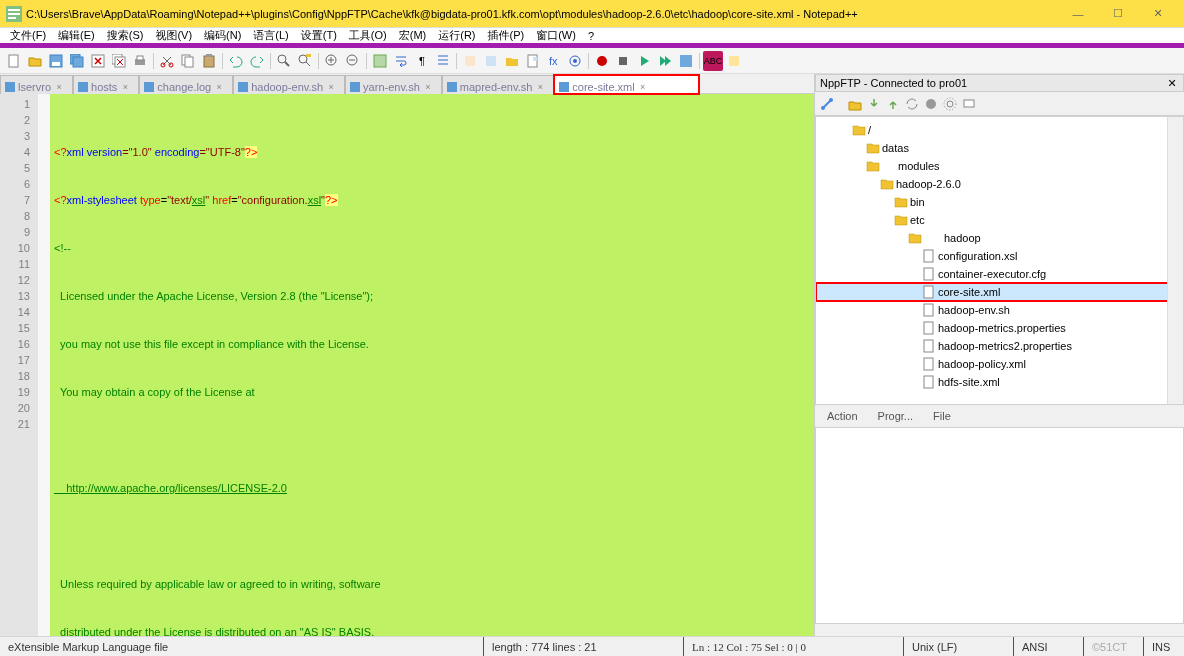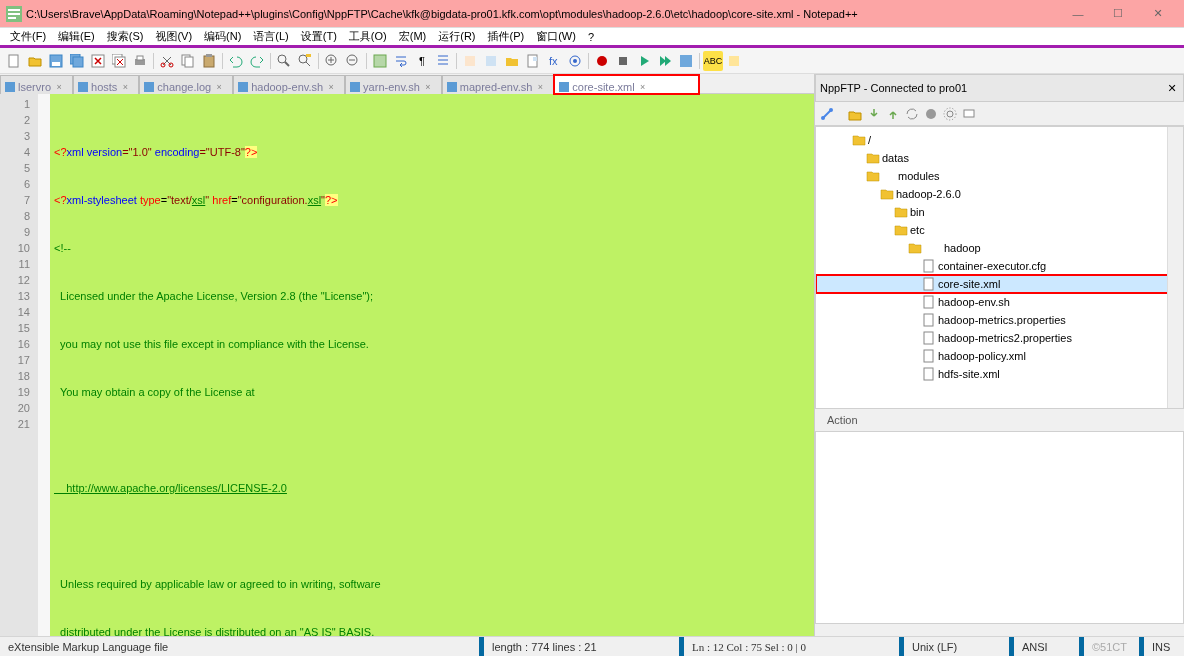--- a/index.html
+++ b/index.html
@@ -1,56 +1,56 @@
 <!DOCTYPE html>
 <html><head>
 <meta charset="utf-8">
 <style>
 * { margin:0; padding:0; box-sizing:border-box; font-family:"Microsoft YaHei","Segoe UI",Tahoma,sans-serif; font-size:11px; }
 body { background:#f0f0f0; width:1184px; height:656px; overflow:hidden; display:flex; flex-direction:column; }
-.titlebar { height:28px; background:#fca5a5; border-bottom:1px solid #ddd; display:flex; align-items:center; padding:0 6px; }
+.titlebar { height:28px; background:#fde047; border-bottom:1px solid #ddd; display:flex; align-items:center; padding:0 6px; }
 .titlebar .icon { width:16px; height:16px; margin-right:4px; }
 .titlebar .spacer { flex:1; }
 .winbtn { width:40px; height:26px; display:flex; align-items:center; justify-content:center; color:#666; }
-.menubar { height:20px; background:#fff; display:flex; align-items:center; padding:0 4px; border-bottom:3px solid #a21caf;}
+.menubar { height:20px; background:#fff; display:flex; align-items:center; padding:0 4px; border-bottom:5px solid #a21caf;}
 .menubar span { padding:2px 6px; cursor:default;}
 .toolbar { height:26px; background:#f5f5f5; display:flex; align-items:center; padding:2px 4px; gap:1px; border-bottom:1px solid #ddd;}
 .tbtn { width:20px; height:20px; display:flex; align-items:center; justify-content:center; border:1px solid transparent; border-radius:2px; }
 .tsep { width:1px; height:16px; background:#ccc; margin:0 2px; }
 .main { flex:1; display:flex; min-height:0; }
 .editor-pane { flex:1; display:flex; flex-direction:column; background:#bef264; min-width:0;}
 .tabs { height:20px; background:#f0f0f0; display:flex; border-bottom:1px solid #ccc; padding-top:1px;}
 .tab { height:19px; padding:3px 8px 0 4px; background:#e4e4e4; border:1px solid #bbb; border-bottom:none; margin-right:0px; display:flex; align-items:center; gap:3px; color:#7b7b9b; font-family:monospace; font-size:10.5px;}
 .tab.active { background:#fff; }
 .tab .ticon { width:10px; height:10px; background:#5b9bd5; }
 .tab .close { width:10px; height:10px; display:flex; align-items:center; justify-content:center; color:#888; font-size:9px;}
 .editor { flex:1; display:flex; position:relative; overflow:hidden;}
 .gutter { width:38px; background:#e4e4e4; text-align:right; padding:2px 8px 0 0; color:#808080; font-family:Consolas,monospace; line-height:16px; font-size:11px;}
 .code { flex:1; padding:2px 0 0 2px; font-family:Consolas,monospace; line-height:16px; white-space:pre; font-size:11px; position:relative;}
 .fold { position:absolute; left:38px; top:0; width:12px; height:100%; background:#f7f7f7;}
 .code .line { padding-left:14px; height:16px;}
 .c-blue { color:#0000ff;} .c-brown{color:#8b0000;} .c-red{color:#ff0000;} .c-com{color:#008000;} .c-link{color:#008000;text-decoration:underline;}
 .hl-line { position:absolute; left:0; right:0; height:16px; background:#e8e8ff; z-index:-1;}
 .side { width:370px; background:#f0f0f0; display:flex; flex-direction:column; border-left:1px solid #ccc;}
-.side-title { height:28px; background:#e8e8e8; border:1px solid #ccc; padding:2px 4px; font-size:11px; display:flex; align-items:center;}
+.side-title { height:18px; background:#e8e8e8; border:1px solid #ccc; padding:2px 4px; font-size:11px; display:flex; align-items:center;}
 .side-title .x { margin-left:auto; width:14px; text-align:center;}
 .side-toolbar { height:24px; display:flex; align-items:center; gap:3px; padding:2px 4px; border-bottom:1px solid #d0d0d0;}
 .side-toolbar .ti { width:16px; height:16px; display:flex; align-items:center; justify-content:center;}
 .tree { flex:1; background:#fff; overflow-y:auto; padding:4px 0; border:1px solid #d0d0d0; position:relative;}
 .tree-scroll { position:absolute; right:0; top:0; bottom:0; width:16px; background:#f0f0f0; border-left:1px solid #ddd;}
 .node { display:flex; align-items:center; height:18px; padding-left:6px; }
 .node .ni { width:14px; height:14px; margin-right:2px;}
 .folder-icon { fill:#f1c232; stroke:#bf9000; stroke-width:0.5;}
 .file-icon { fill:#fff; stroke:#888; stroke-width:1;}
 .node.sel { background:#cce8ff; }
-.bottom-tabs { height:22px; display:flex; padding:3px 6px 0; gap:8px; background:#f0f0f0;flex-direction:column;}
+.bottom-tabs { height:22px; display:flex; padding:3px 6px 0; gap:8px; background:#f0f0f0;}
 .bottom-tabs span { padding:2px 6px; color:#555;}
 .bottom-panel { flex:0.7; background:#fff; border:1px solid #d0d0d0; margin:0 0 0 0;}
 .statusbar { height:20px; background:#f0f0f0; border-top:1px solid #d5d5d5; display:flex; align-items:center; font-size:11px; color:#333;}
-.statusbar .cell { padding:0 8px; border-right:5px solid #0369a1; height:100%; display:flex; align-items:center;}
+.statusbar .cell { padding:0 8px; border-right:1px solid #0369a1; height:100%; display:flex; align-items:center;}
 .box-hl { outline:2px solid red; outline-offset:-1px;}
 .tsvg { width:14px; height:14px;}
 </style>
 </head>
 <body>
 
 <div class="titlebar">
   <svg class="icon" viewBox="0 0 16 16">
       <rect width="16" height="16" fill="#80c080"></rect>
       <rect x="2" y="3" width="12" height="2" fill="#fff"></rect>
@@ -251,21 +251,21 @@
         <path d="M2 2v10l6-5z" fill="#2a7"></path>
         <path d="M7 2v10l6-5z" fill="#2a7"></path>
       </svg>
     </div>
   <div class="tbtn">
       <svg class="tsvg" viewBox="0 0 14 14">
         <rect x="1" y="1" width="12" height="12" fill="#6fa8dc"></rect>
       </svg>
     </div>
   <div class="tsep"></div>
-  <div class="tbtn" style="background:#fde047;">
+  <div class="tbtn" style="background:#be185d;">
       <span style="font-size:9px;">ABC</span>
     </div>
   <div class="tbtn">
       <svg class="tsvg" viewBox="0 0 14 14">
         <rect x="2" y="2" width="10" height="10" fill="#ffe599"></rect>
       </svg>
     </div>
 </div>
 
 <div class="main">
@@ -452,20 +452,26 @@
         <div class="node" style="padding-left: 92px; gap: 20px;">
           <svg class="ni" viewBox="0 0 14 14">
             <path class="folder-icon" d="M1 3h5l1 1h6v8H1z"></path>
           </svg>
           <span>hadoop</span>
         </div>
         <div class="node" style="padding-left: 106px;">
           <svg class="ni" viewBox="0 0 14 14">
             <rect class="file-icon" x="2" y="1" width="9" height="12"></rect>
           </svg>
+          <span>configuration.xsl</span>
+        </div>
+        <div class="node" style="padding-left: 106px;">
+          <svg class="ni" viewBox="0 0 14 14">
+            <rect class="file-icon" x="2" y="1" width="9" height="12"></rect>
+          </svg>
           <span>container-executor.cfg</span>
         </div>
         <div class="node sel box-hl" style="padding-left: 106px;">
           <svg class="ni" viewBox="0 0 14 14">
             <rect class="file-icon" x="2" y="1" width="9" height="12"></rect>
           </svg>
           <span>core-site.xml</span>
         </div>
         <div class="node" style="padding-left: 106px;">
           <svg class="ni" viewBox="0 0 14 14">

